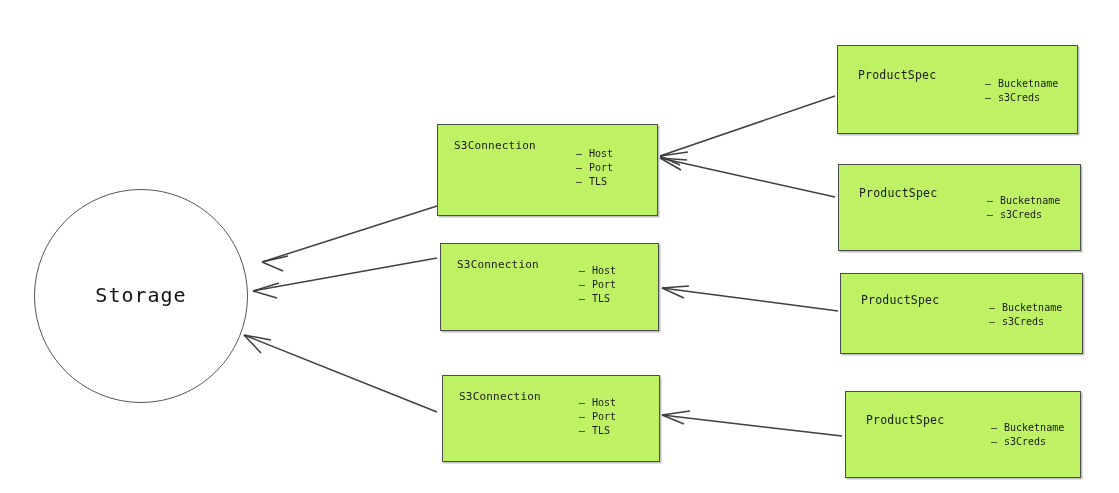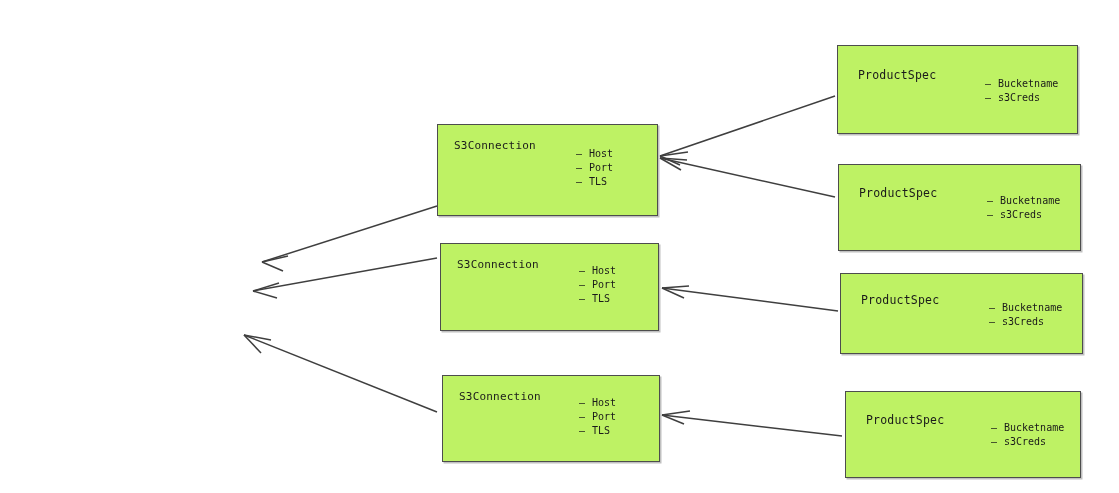--- a/index.html
+++ b/index.html
@@ -117,20 +117,23 @@
       <path d="M 662 288 L 684 298" fill="none" stroke="#3f3f3f" stroke-width="1.5"></path>
     </g>
 
     <g>
       <path d="M 842 436 L 662 415" fill="none" stroke="#3f3f3f" stroke-width="1.5"></path>
       <path d="M 662 415 L 690 411" fill="none" stroke="#3f3f3f" stroke-width="1.5"></path>
       <path d="M 662 415 L 684 424" fill="none" stroke="#3f3f3f" stroke-width="1.5"></path>
     </g>
   </svg>
 
+  <div class="circle-node" style="left:34px; top:189px; width:214px; height:214px;">
+    <div class="circle-label" style="top:93px;">Storage</div>
+  </div>
 
   <div class="node-box" style="left:437px; top:124px; width:221px; height:92px;">
     <div class="node-title">S3Connection</div>
     <div class="attr-list" style="left:138px; top:22px;">
       <div class="attr-row">
         <span class="attr-dash">–</span><span>Host</span>
       </div>
       <div class="attr-row">
         <span class="attr-dash">–</span><span>Port</span>
       </div>

